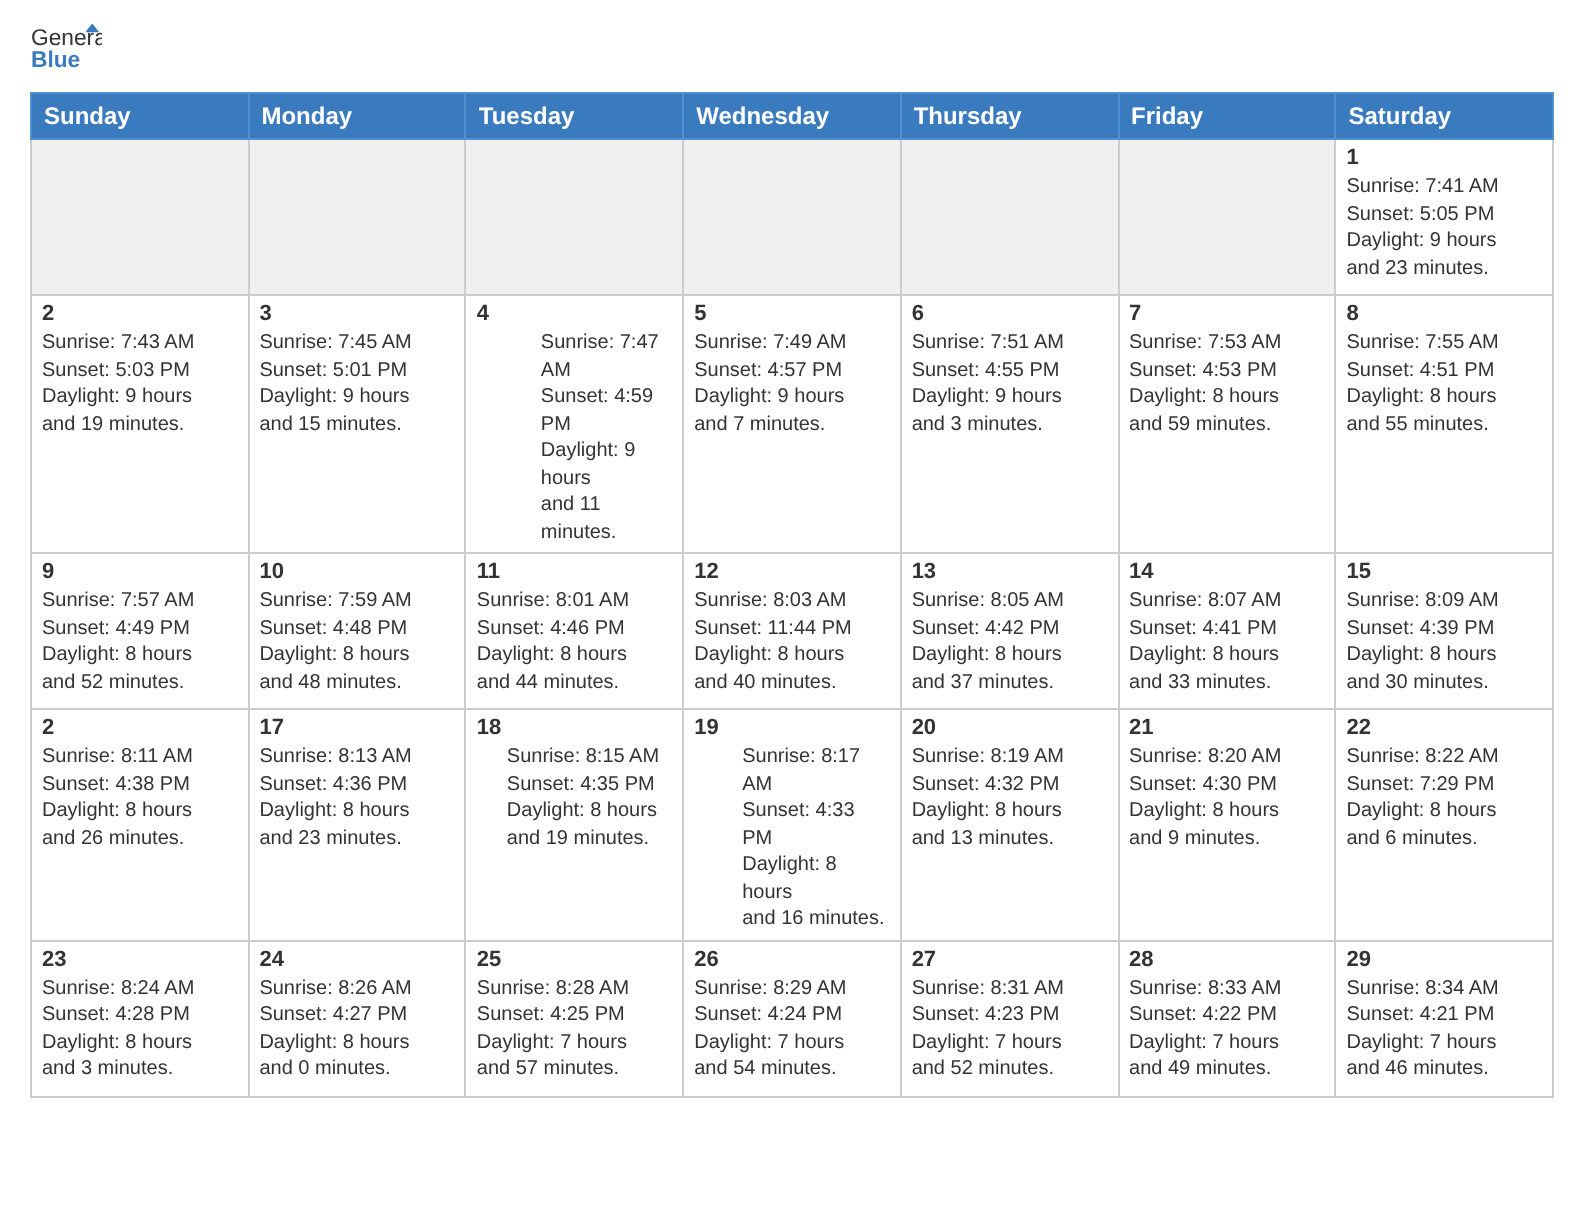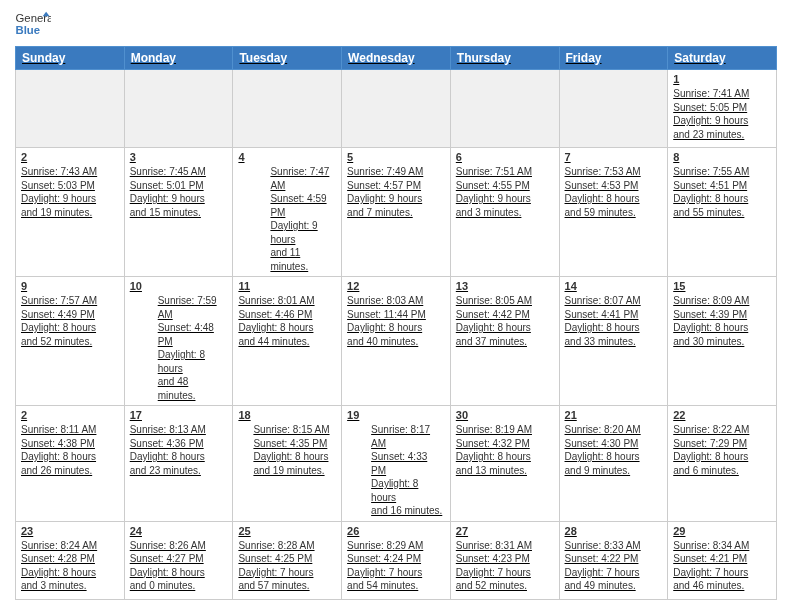--- a/index.html
+++ b/index.html
@@ -39,21 +39,20 @@
       line-height: 1.1;
     }
     .location {
       font-size: 13px;
       color: #555;
     }
     .calendar {
       width: 100%;
       border-collapse: collapse;
       border: 1px solid #ccc;
-      text-decoration: underline;
     }
     .calendar th {
       background-color: #3a7abf;
       color: #fff;
       font-size: 12px;
       font-weight: bold;
       padding: 4px 6px;
       text-align: left;
       border: 1px solid #5090cf;
     }
@@ -189,21 +188,21 @@
         <tr>
           <td>
             <span class="day-number">9</span>
             <div class="day-info" style="white-space: pre-line;">Sunrise: 7:57 AM
 Sunset: 4:49 PM
 Daylight: 8 hours
 and 52 minutes.</div>
           </td>
           <td>
             <span class="day-number">10</span>
-            <div class="day-info" style="white-space: pre-line; margin-left: 28px;">Sunrise: 7:59 AM
+            <div class="day-info" style="white-space: pre-line;">Sunrise: 7:59 AM
 Sunset: 4:48 PM
 Daylight: 8 hours
 and 48 minutes.</div>
           </td>
           <td>
             <span class="day-number">11</span>
             <div class="day-info" style="white-space: pre-line;">Sunrise: 8:01 AM
 Sunset: 4:46 PM
 Daylight: 8 hours
 and 44 minutes.</div>
@@ -260,21 +259,21 @@
 and 19 minutes.</div>
           </td>
           <td>
             <span class="day-number">19</span>
             <div class="day-info" style="white-space: pre-line; margin-left: 24px;">Sunrise: 8:17 AM
 Sunset: 4:33 PM
 Daylight: 8 hours
 and 16 minutes.</div>
           </td>
           <td>
-            <span class="day-number">30</span>
+            <span class="day-number">20</span>
             <div class="day-info" style="white-space: pre-line;">Sunrise: 8:19 AM
 Sunset: 4:32 PM
 Daylight: 8 hours
 and 13 minutes.</div>
           </td>
           <td>
             <span class="day-number">21</span>
             <div class="day-info" style="white-space: pre-line;">Sunrise: 8:20 AM
 Sunset: 4:30 PM
 Daylight: 8 hours

